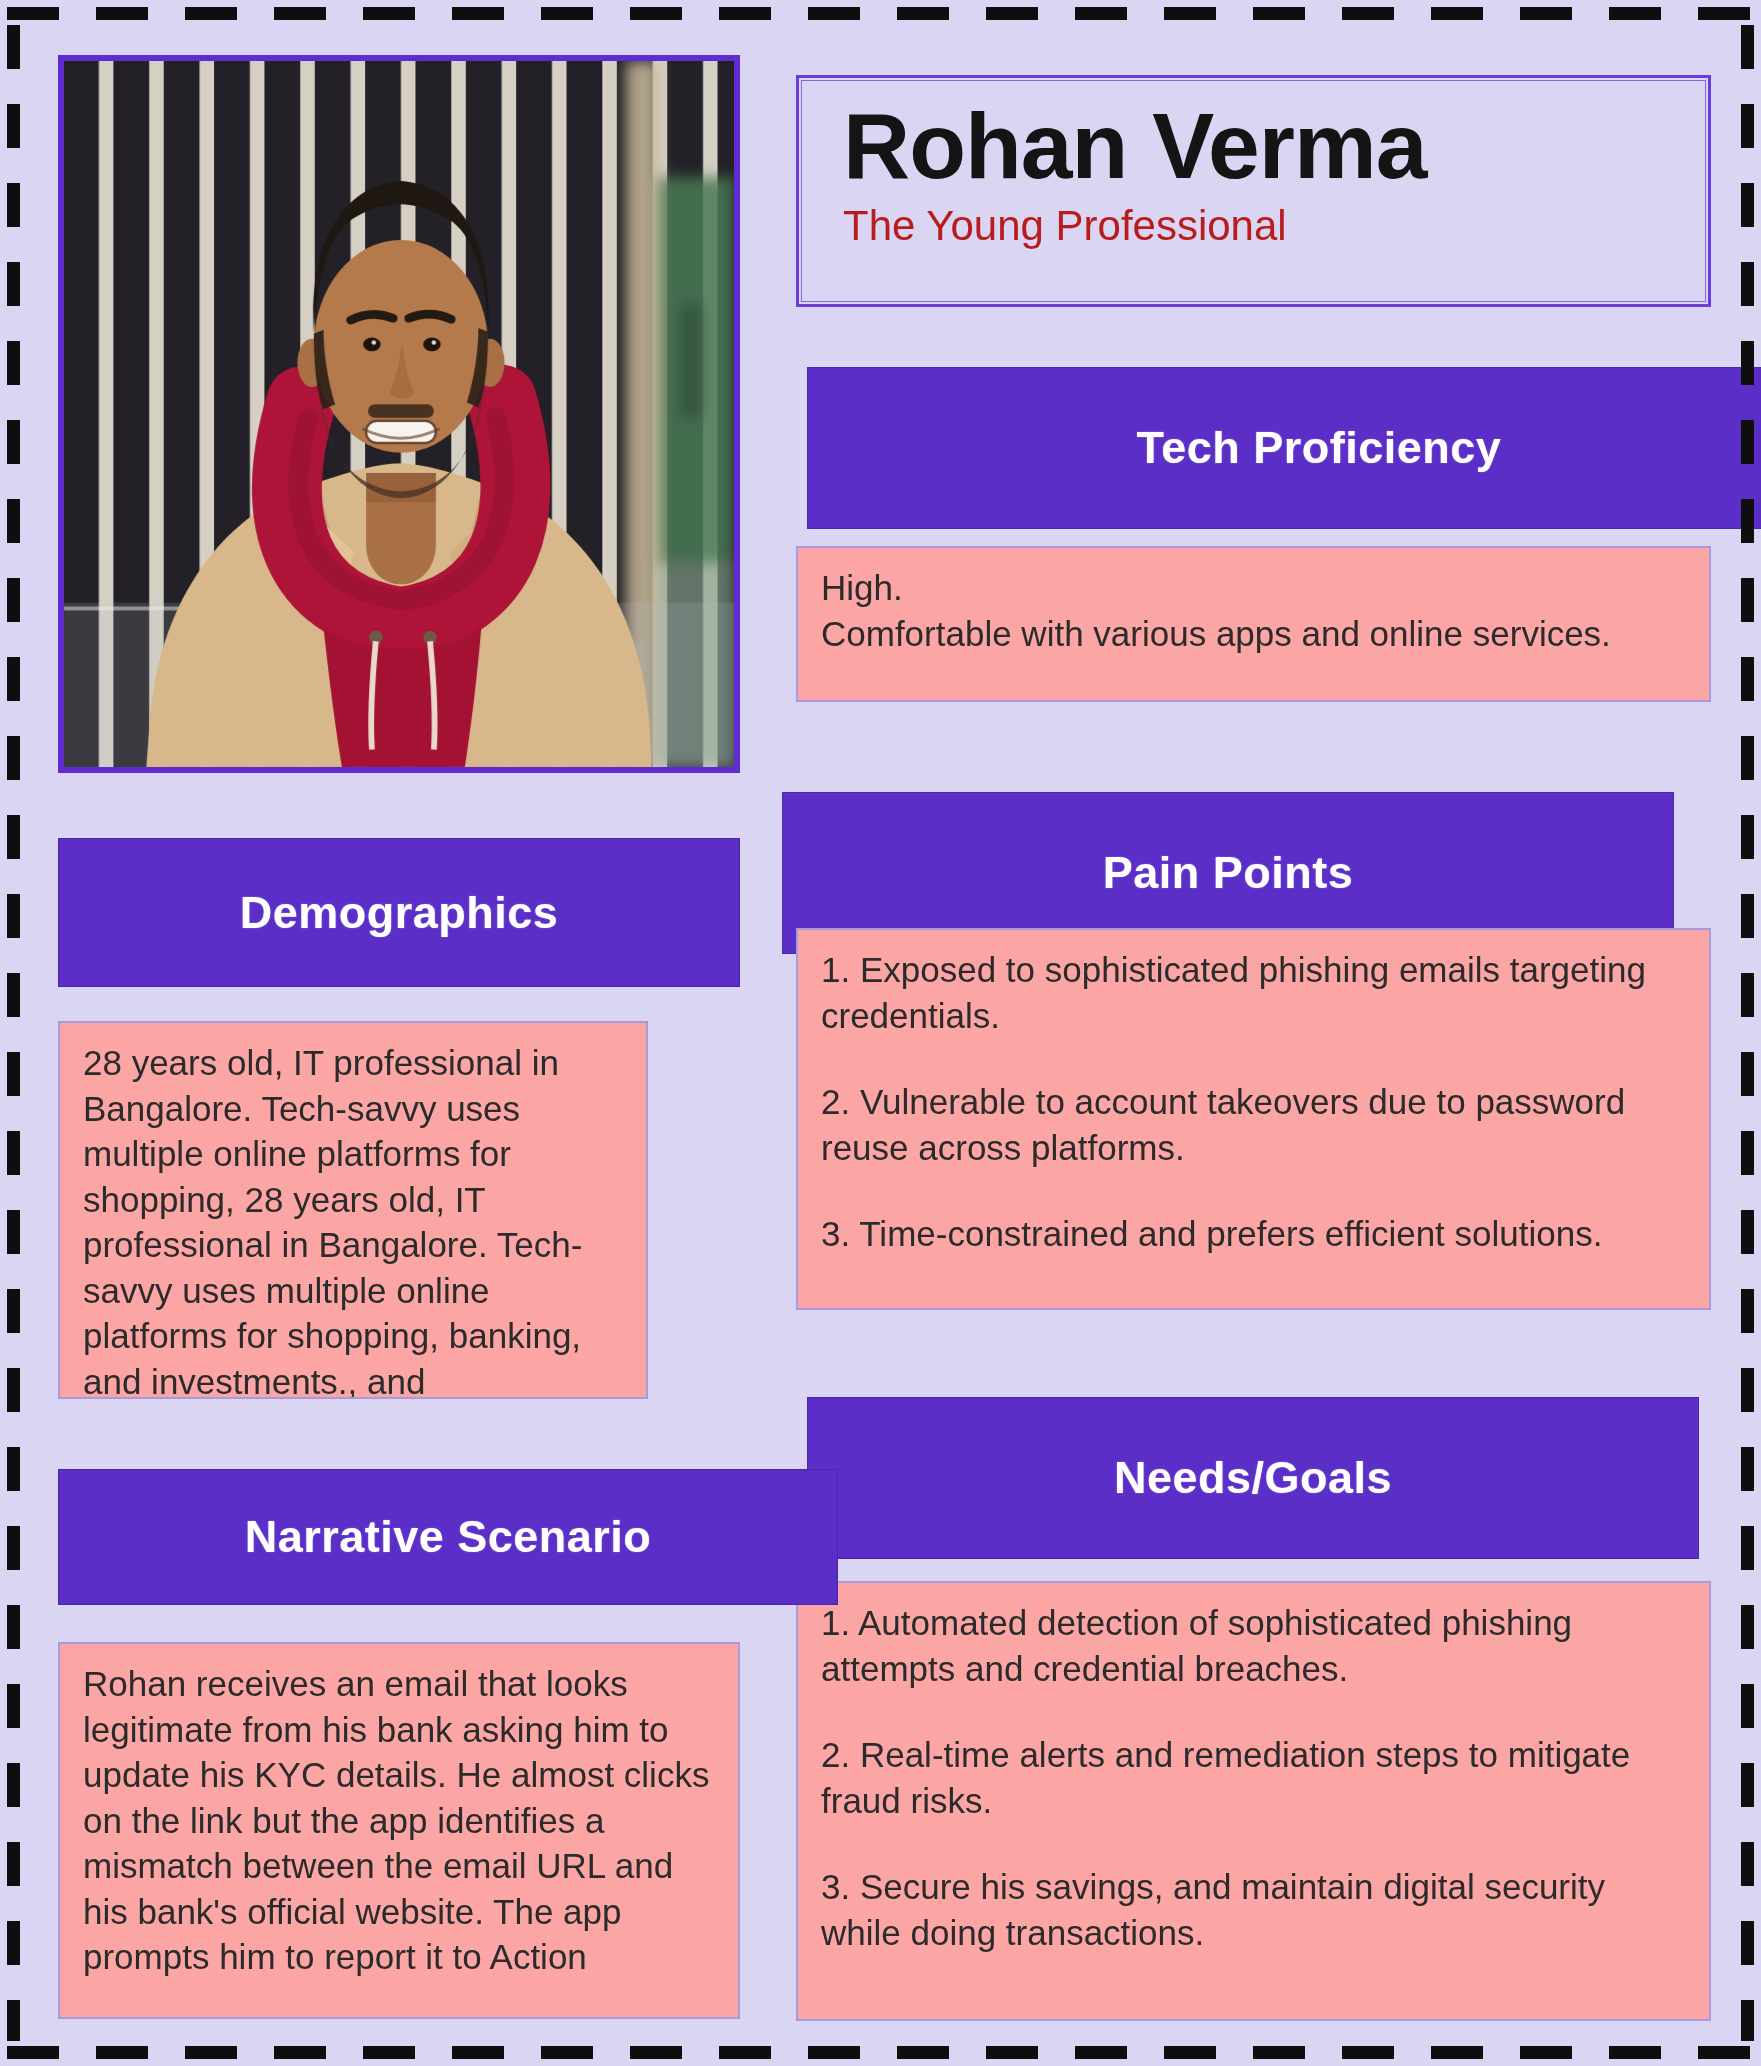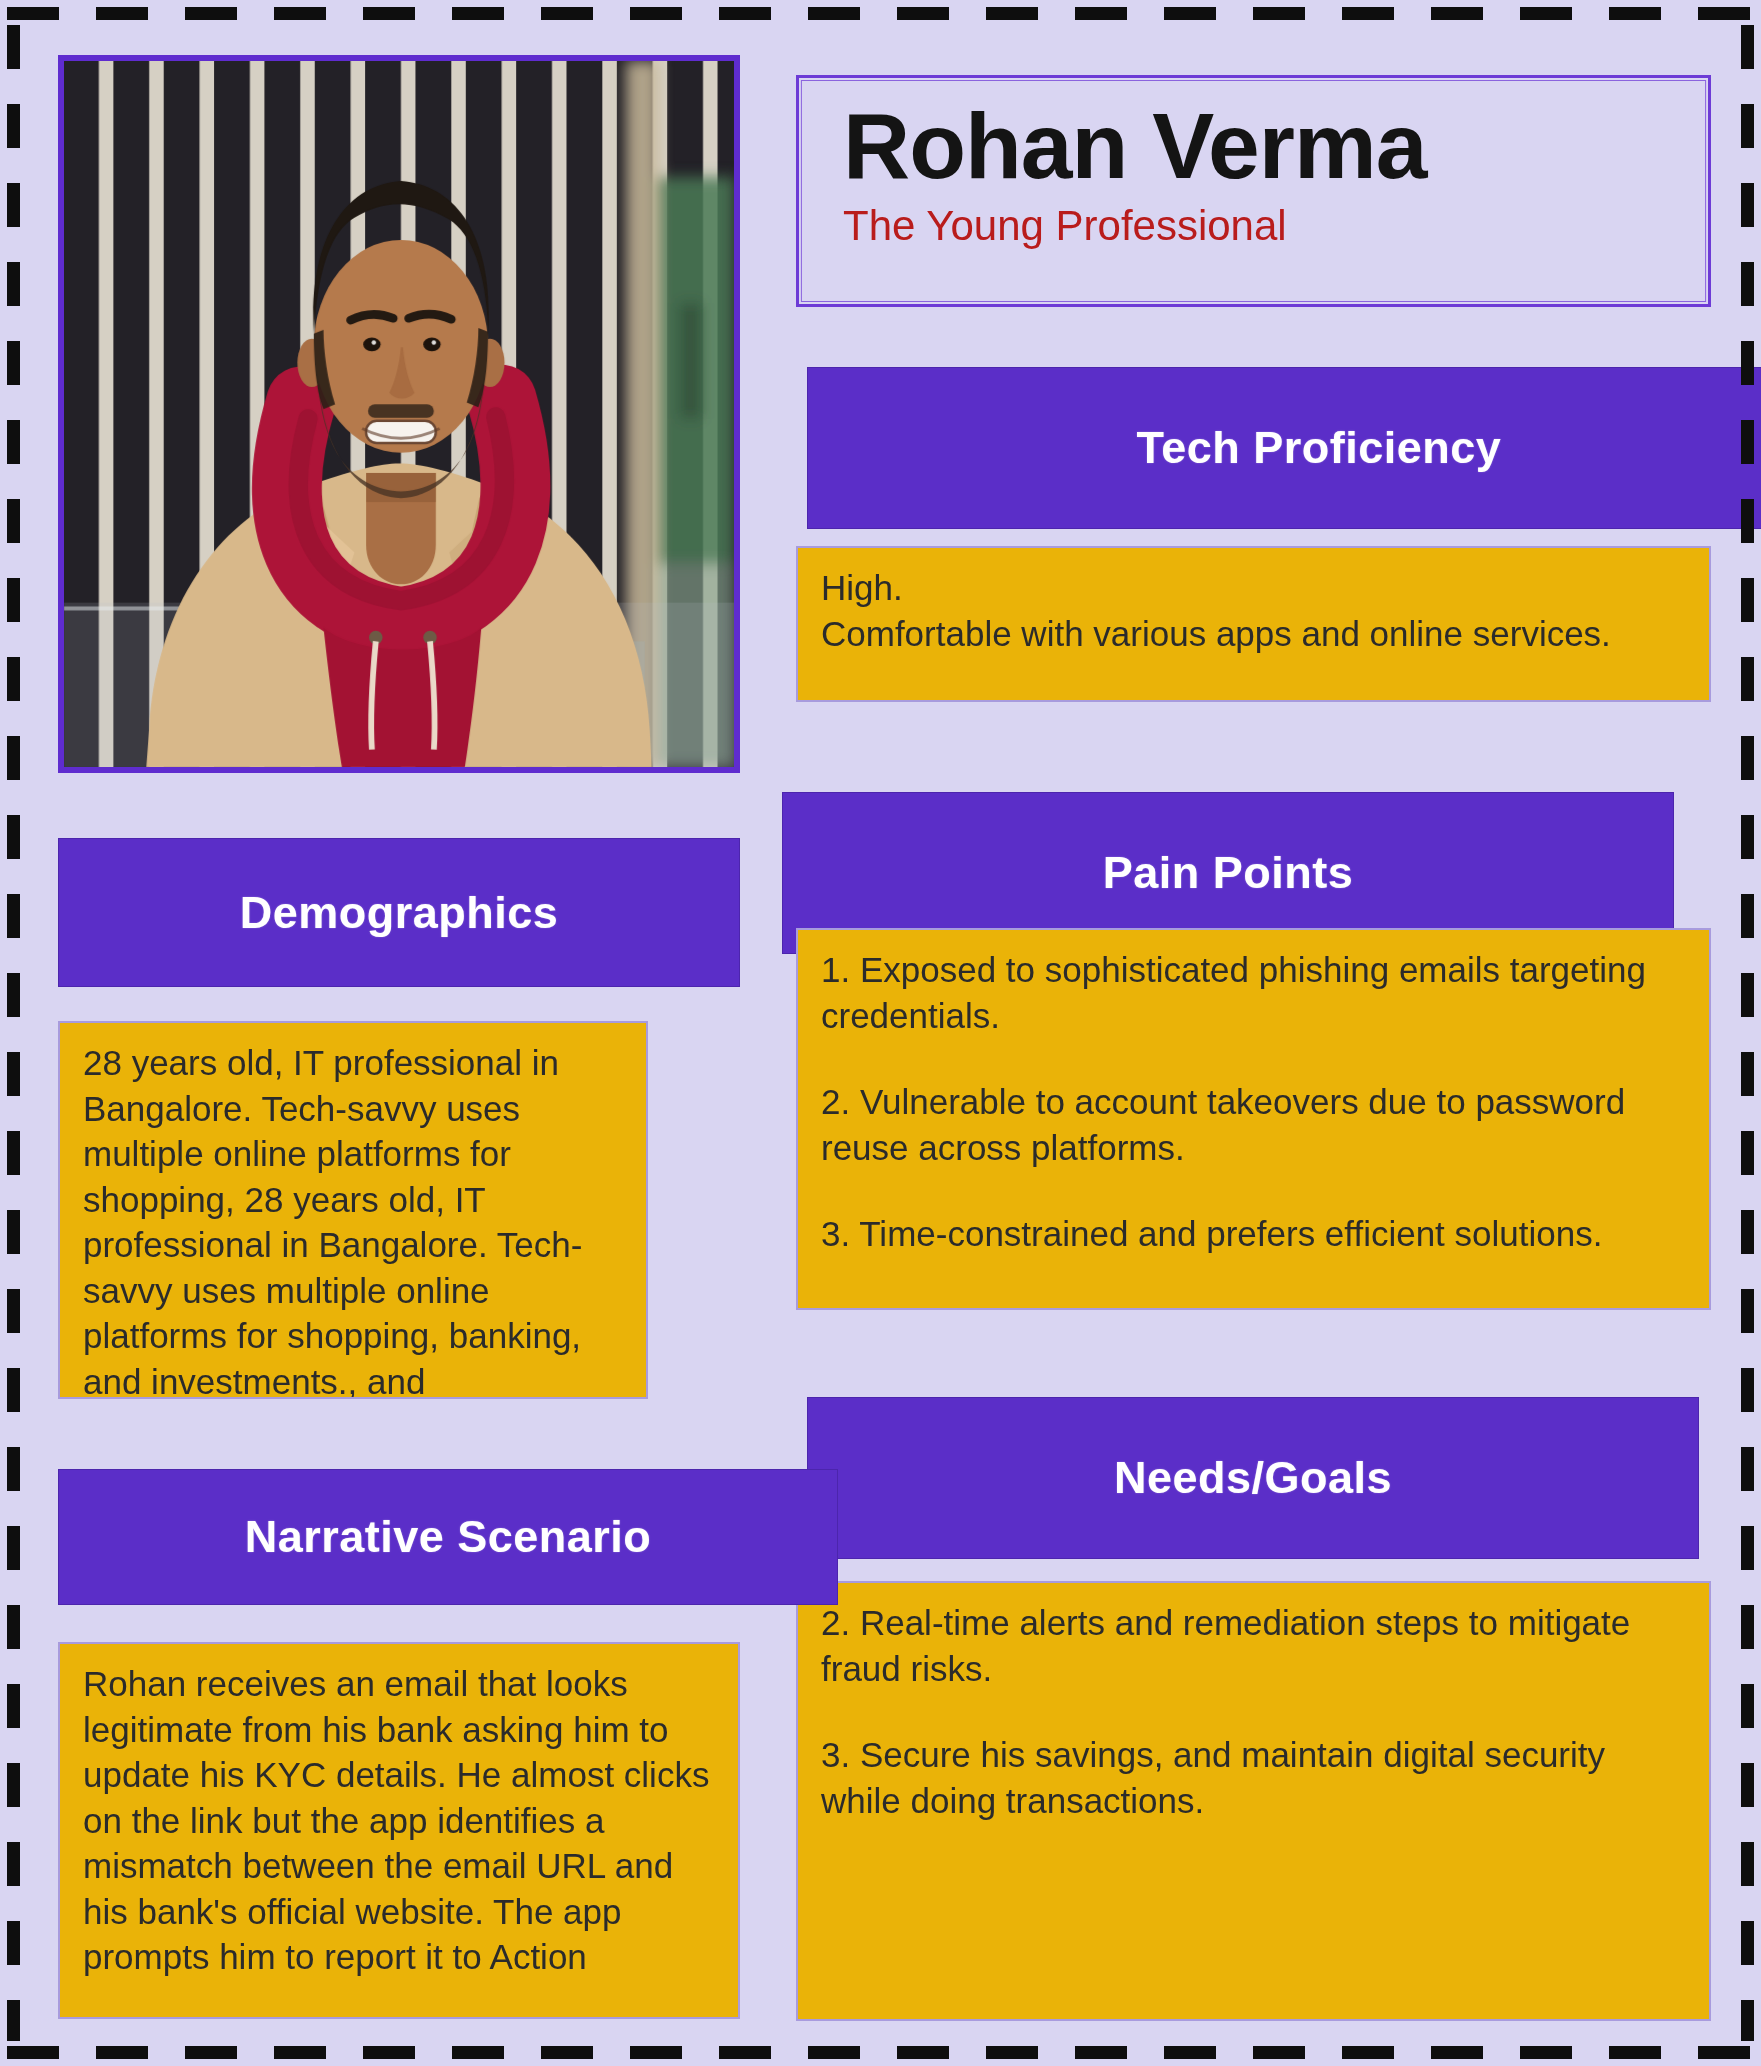--- a/index.html
+++ b/index.html
@@ -35,21 +35,21 @@
     background:#5b2ec8; border:1.9px solid #4c25ad;
     display:flex; align-items:center; justify-content:center;
   }
   .header-box span {
     color:#ffffff; font-weight:bold; font-size:45px; letter-spacing:0.5px;
     text-shadow:0 0 1.9px rgba(255,255,255,.35);
   }
 
   
   .text-box {
-    background:#eab308; border:2.9px solid #a89bdd;
+    background:#fca5a5; border:2.9px solid #a89bdd;
     padding:17.4px 23px; overflow:hidden;
     color:#2b2b2b; font-size:35px; line-height:1.3;
   }
   .text-box p { margin:0; }
   .text-box p + p { margin-top:41px; }
   .preline { white-space:pre-line; }
 
   
   .title-box {
     left:796px; top:75px; width:915px; height:232px;
@@ -185,20 +185,21 @@
   <div class="abs text-box pain-box">
     <p>1. Exposed to sophisticated phishing emails targeting credentials.</p>
     <p>2. Vulnerable to account takeovers due to password reuse across platforms.</p>
     <p>3. Time-constrained and prefers efficient solutions.</p>
   </div>
 
   <div class="abs header-box needs-header">
     <span>Needs/Goals</span>
   </div>
   <div class="abs text-box needs-box">
+    <p>1. Automated detection of sophisticated phishing attempts and credential breaches.</p>
     <p>2. Real-time alerts and remediation steps to mitigate fraud risks.</p>
     <p>3. Secure his savings, and maintain digital security while doing transactions.</p>
   </div>
 
   <div class="abs header-box demo-header">
     <span>Demographics</span>
   </div>
   <div class="abs text-box demo-box">
     <p>28 years old, IT professional in Bangalore. Tech-savvy uses multiple online platforms for shopping, 28 years old, IT professional in Bangalore. Tech-savvy uses multiple online platforms for shopping, banking, and investments., and investments.</p>
   </div>

